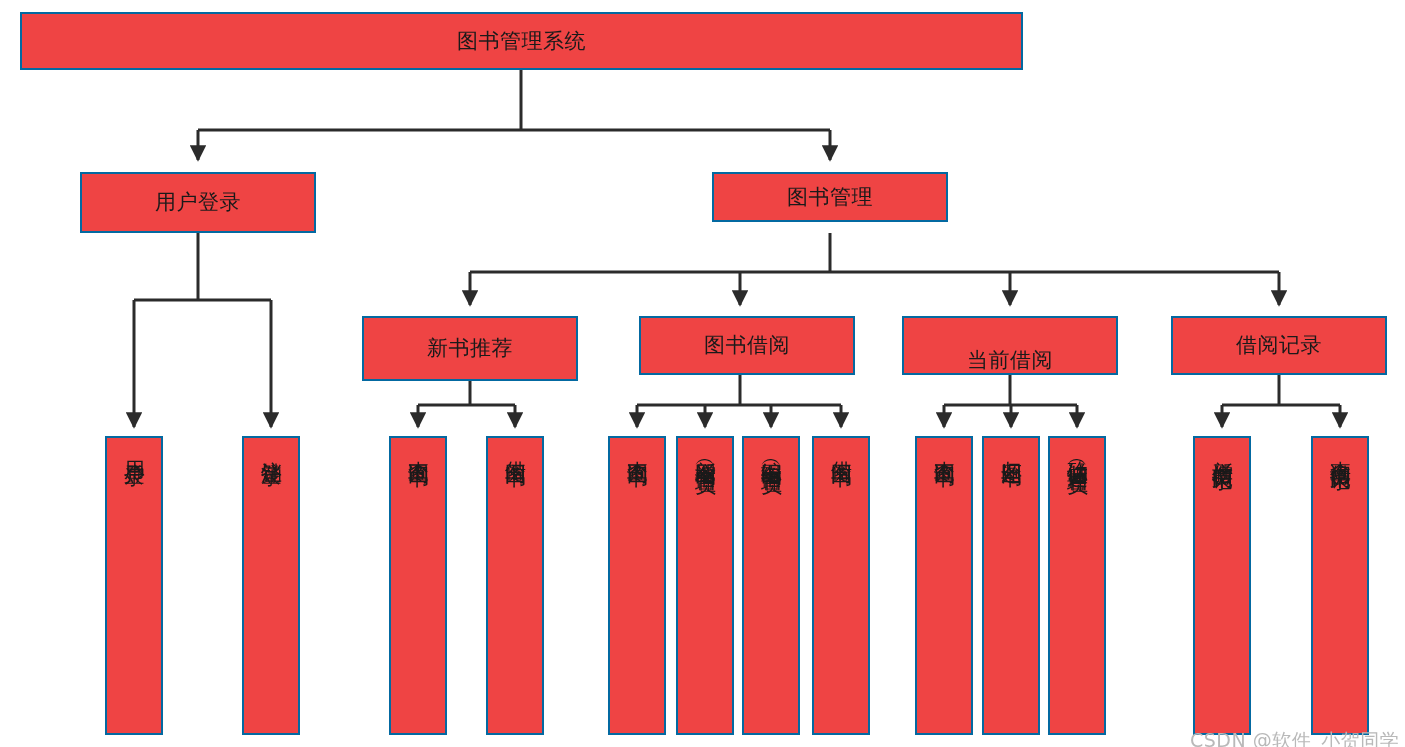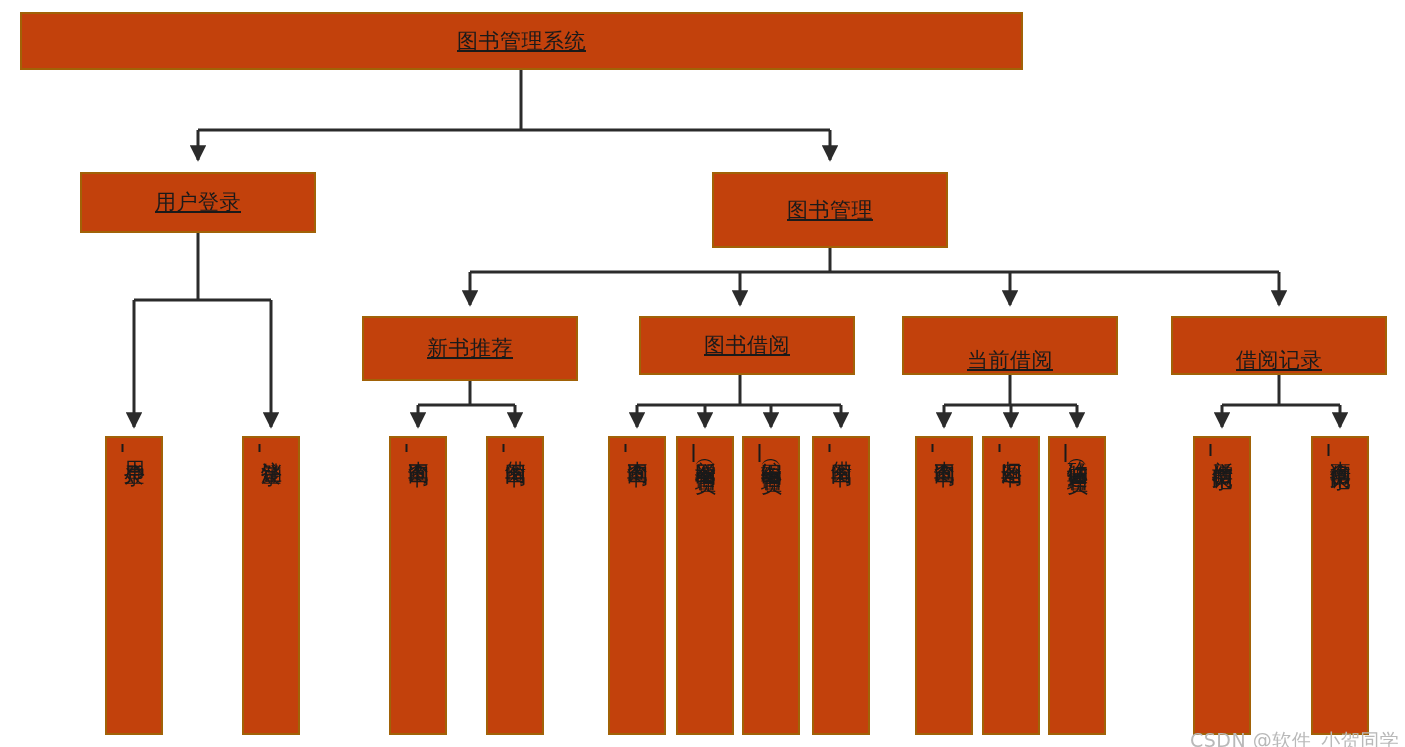--- a/index.html
+++ b/index.html
@@ -22,27 +22,26 @@
     position: absolute;
     left: 0;
     top: 0;
     width: 1405px;
     height: 747px;
     pointer-events: none;
   }
   .node {
     position: absolute;
     box-sizing: border-box;
-    background: #c2410c;
-    border: 2px solid #a16207;
+    background: #ef4444;
+    border: 2px solid #0369a1;
     display: flex;
     align-items: center;
     justify-content: center;
     color: #1a1a1a;
-    text-decoration: underline;
   }
   .node .lbl {
     display: block;
     text-align: center;
     line-height: 1.18;
   }
   
   .node.horiz .lbl {
     writing-mode: horizontal-tb;
     font-size: 21px;
@@ -126,34 +125,34 @@
     </g>
   </svg>
 
   <div class="node horiz root" style="left:20px; top:12px; width:1003px; height:58px;">
     <span class="lbl">图书管理系统</span>
   </div>
 
   <div class="node horiz" style="left:80px; top:172px; width:236px; height:61px;">
     <span class="lbl">用户登录</span>
   </div>
-  <div class="node horiz" style="left:712px; top:172px; width:236px; height:76px;">
+  <div class="node horiz" style="left:712px; top:172px; width:236px; height:50px;">
     <span class="lbl">图书管理</span>
   </div>
 
   <div class="node horiz" style="left:362px; top:316px; width:216px; height:65px;">
     <span class="lbl">新书推荐</span>
   </div>
   <div class="node horiz" style="left:632px; top:316px; width:216px; height:59px;margin-left:7px;">
     <span class="lbl">图书借阅</span>
   </div>
   <div class="node horiz" style="left:902px; top:316px; width:216px; height:59px;align-items:flex-end;">
     <span class="lbl">当前借阅</span>
   </div>
-  <div class="node horiz" style="left:1171px; top:316px; width:216px; height:59px;align-items:flex-end;">
+  <div class="node horiz" style="left:1171px; top:316px; width:216px; height:59px;">
     <span class="lbl">借阅记录</span>
   </div>
 
   <div class="node vert" style="left:105px; top:436px; width:58px; height:299px;">
     <span class="lbl">用户登录</span>
   </div>
   <div class="node vert" style="left:242px; top:436px; width:58px; height:299px;">
     <span class="lbl">注销登录</span>
   </div>
 

